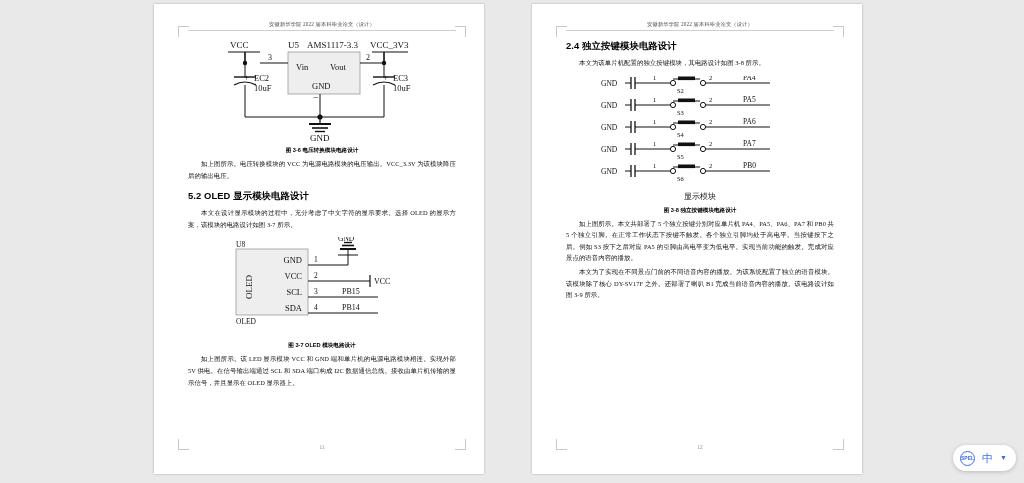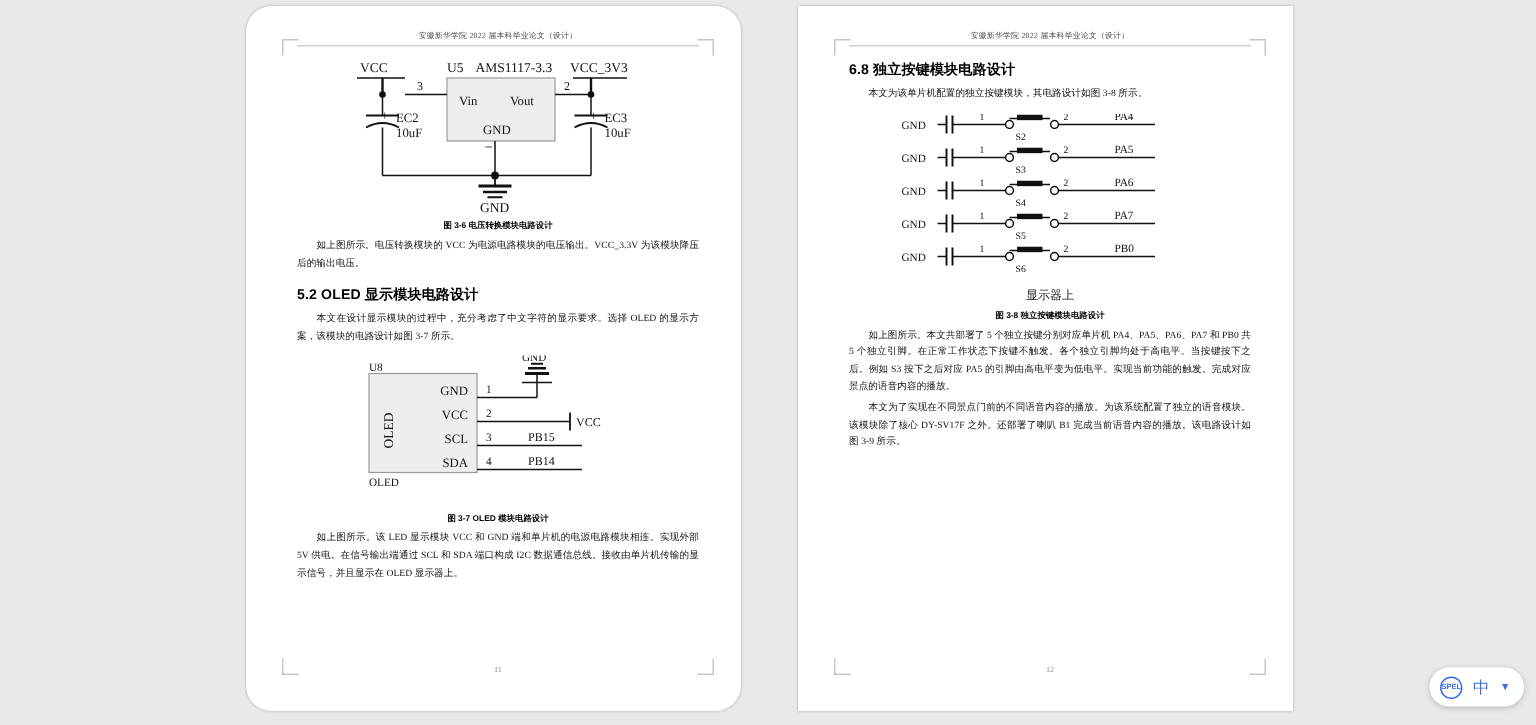--- a/index.html
+++ b/index.html
@@ -16,21 +16,21 @@
     background: #e9e9e9;
   }
   .page {
     position: absolute;
     top: 4px;
     width: 330px;
     height: 470px;
     background: #ffffff;
     box-shadow: 0 0 2px rgba(0,0,0,0.28);
   }
-  #page-left  { left: 164px; border-radius: 17px; }
+  #page-left  { left: 154px; }
   #page-right { left: 532px; }
 
   .page-inner {
     position: absolute;
     left: 34px; right: 28px; top: 16px; bottom: 16px;
   }
   
   .hdr {
     text-align: center;
     font-size: 5.2px;
@@ -266,21 +266,21 @@
     <div class="crop tl"></div>
     <div class="crop tr"></div>
     <div class="crop bl"></div>
     <div class="crop br"></div>
 
     <div class="page-inner">
       <div class="hdr">安徽新华学院 2022 届本科毕业论文（设计）</div>
       <div class="hdr-rule"></div>
 
       <div class="body-area">
-        <h2 class="sec">6.8 独立按键模块电路设计</h2>
+        <h2 class="sec">2.4 独立按键模块电路设计</h2>
         <p class="para">本文为该单片机配置的独立按键模块，其电路设计如图 3-8 所示。</p>
 
         <div class="figure">
           <svg width="210" height="112" viewBox="0 0 210 112">
             <g id="switch-rows">
 
               <g>
                 <text x="6" y="10" font-family="Liberation Serif, serif" font-size="7.5" fill="#111">GND</text>
                 <line x1="30" y1="7" x2="36" y2="7" stroke="#111" stroke-width="1"></line>
                 <line x1="36" y1="1" x2="36" y2="13" stroke="#111" stroke-width="1.3"></line>
@@ -356,21 +356,21 @@
                 <line x1="78" y1="3" x2="105" y2="3" stroke="#111" stroke-width="1"></line>
                 <circle cx="108" cy="7" r="2.6" fill="#fff" stroke="#111" stroke-width="1"></circle>
                 <text x="82" y="17" font-family="Liberation Serif, serif" font-size="6.5" fill="#111">S6</text>
                 <line x1="111" y1="7" x2="175" y2="7" stroke="#111" stroke-width="1"></line>
                 <text x="114" y="4" font-family="Liberation Serif, serif" font-size="6.5" fill="#111">2</text>
                 <text x="148" y="4" font-family="Liberation Serif, serif" font-size="7.5" fill="#111">PB0</text>
               </g>
             </g>
           </svg>
         </div>
-        <div class="fig-title-cn small">显示器上</div>
+        <div class="fig-title-cn small">显示模块</div>
         <div class="fig-cap">图 3-8 独立按键模块电路设计</div>
 
         <p class="para">如上图所示。本文共部署了 5 个独立按键分别对应单片机 PA4、PA5、PA6、PA7 和 PB0 共 5 个独立引脚。在正常工作状态下按键不触发。各个独立引脚均处于高电平。当按键按下之后。例如 S3 按下之后对应 PA5 的引脚由高电平变为低电平。实现当前功能的触发。完成对应景点的语音内容的播放。</p>
 
         <p class="para">本文为了实现在不同景点门前的不同语音内容的播放。为该系统配置了独立的语音模块。该模块除了核心 DY-SV17F 之外。还部署了喇叭 B1 完成当前语音内容的播放。该电路设计如图 3-9 所示。</p>
       </div>
 
       <div class="page-num">12</div>
     </div>
   </div>

